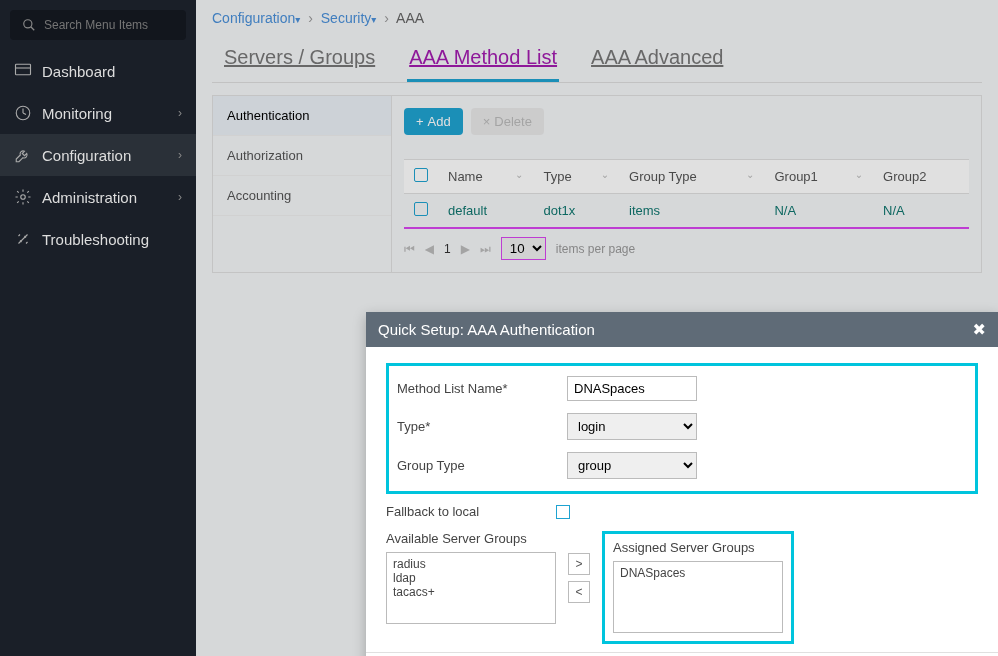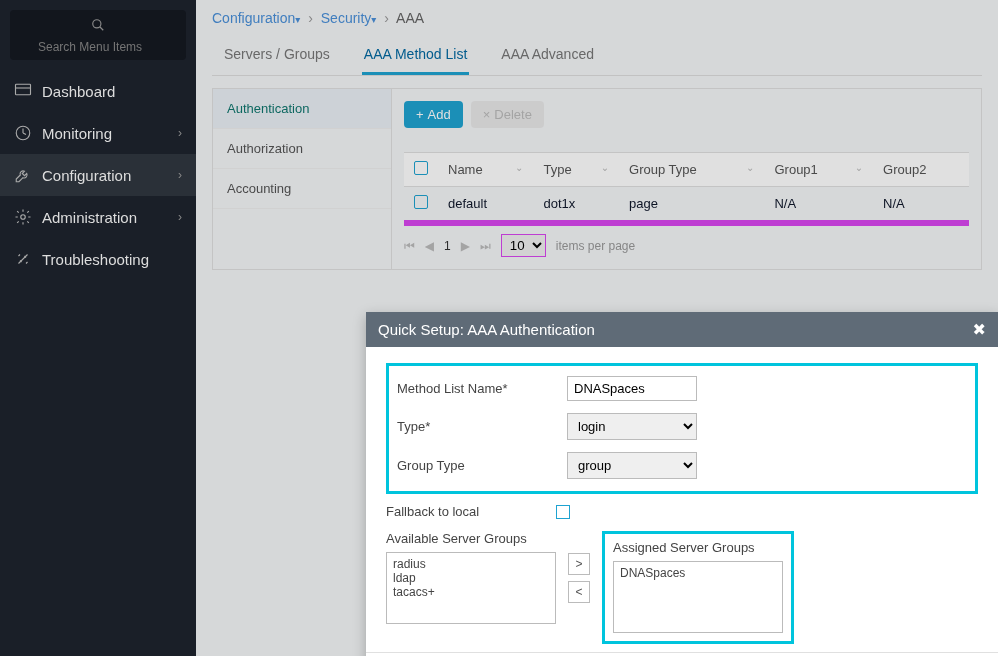--- a/index.html
+++ b/index.html
@@ -1,44 +1,44 @@
 <!DOCTYPE html>
 <html><head>
 <meta charset="utf-8">
 <style>
 * { box-sizing: border-box; margin: 0; padding: 0; }
 body { font-family: Arial, sans-serif; font-size: 13px; background: #f4f6f8; width: 998px; height: 656px; overflow: hidden; position: relative; color: #333; }
 .sidebar { position: absolute; left: 0; top: 0; width: 196px; height: 656px; background: #1a1f28; color: #ccc; }
-.search-box { margin: 10px; background: #12161d; border-radius: 4px; padding: 6px 10px; display: flex; align-items: center; gap: 6px; flex-direction: column; }
+.search-box { margin: 10px; background: #12161d; border-radius: 4px; padding: 6px 10px; display: flex; align-items: center; gap: 6px; }
 .search-box input { background: transparent; border: none; color: #999; outline: none; width: 120px; font-size: 12px; }
 .nav-item { display: flex; align-items: center; padding: 12px 14px; gap: 10px; cursor: pointer; color: #ddd; font-size: 15px; }
 .nav-item.active { background: #2a3038; }
 .nav-item .chev { margin-left: auto; color: #888; font-size: 12px; }
 .nav-icon { width: 18px; height: 18px; display: inline-flex; align-items: center; justify-content: center; }
 .main { position: absolute; left: 196px; top: 0; right: 0; height: 656px; background: #f4f6f8; }
 .breadcrumb { padding: 10px 16px; font-size: 14px; color: #4a90d9; }
 .breadcrumb .sep { color: #999; margin: 0 4px; }
 .breadcrumb .current { color: #666; }
 .btn { display: inline-flex; align-items: center; gap: 4px; padding: 6px 12px; border-radius: 4px; border: none; cursor: pointer; font-size: 13px; }
 .btn-primary { background: #1fa3d1; color: #fff; }
 .wizard-btn { margin: 4px 16px 12px; }
 .tabs { border-bottom: 1px solid #ddd; margin: 0 16px; display: flex; gap: 30px; padding-left: 10px; }
-.tab { padding: 10px 2px; color: #777; cursor: pointer; font-size: 14px; }
-.tab.active { color: #0369a1; border-bottom: 3px solid #1fa3d1; font-weight: 500; }
+.tab { padding: 10px 2px; color: #777; cursor: pointer; font-size: 20px; text-decoration: underline; }
+.tab.active { color: #a21caf; border-bottom: 3px solid #1fa3d1; font-weight: 500; }
 .sub-layout { display: flex; margin: 12px 16px 0; gap: 0; }
 .sub-nav { width: 180px; border: 1px solid #e0e0e0; }
 .sub-nav-item { padding: 12px 14px; border-bottom: 1px solid #eee; cursor: pointer; font-size: 13px; color: #555; }
-.sub-nav-item.active { background: #eaf0f5; color: #0f766e; }
+.sub-nav-item.active { background: #eaf0f5; color: #000000; }
 .content-pane { flex: 1; border: 1px solid #e0e0e0; border-left: none; padding: 12px; }
 .toolbar { display: flex; gap: 8px; margin-bottom: 10px; }
 .btn-disabled { background: #e9e9e9; color: #bbb; }
 table.data { width: 100%; border-collapse: collapse; font-size: 13px; margin-top: 24px; }
 table.data th { text-align: left; padding: 8px 10px; border-top: 1px solid #e0e0e0; border-bottom: 1px solid #e0e0e0; background: #fff; color: #555; font-weight: normal; position: relative; }
 table.data th .sort-ind { float: right; color: #bbb; font-size: 10px; }
-table.data td { padding: 8px 10px; border-bottom: 6px solid #d946ef; color: #0f172a; }
+table.data td { padding: 8px 10px; border-bottom: 2px solid #d946ef; color: #0f766e; }
 .chk { width: 14px; height: 14px; border: 1px solid #1fa3d1; border-radius: 2px; display: inline-block; }
 .pager { display: flex; align-items: center; gap: 10px; margin-top: 8px; color: #999; font-size: 12px; }
 .pager .pbtn { color: #bbb; cursor: pointer; }
 .pager .pnum { color: #333; }
 .pager select { border: 1px solid #d946ef; padding: 2px 4px; }
 .overlay { position: absolute; left: 196px; top: 0; right: 0; height: 656px; background: rgba(0,0,0,0.12); }
 .modal { position: absolute; left: 366px; top: 312px; width: 632px; background: #fff; box-shadow: 0 4px 12px rgba(0,0,0,0.25);}
 .modal-head { background: #5f6b77; color: #fff; padding: 8px 12px; font-size: 15px; display: flex; align-items: center; }
 .modal-head .close { margin-left: auto; cursor: pointer; font-size: 16px; }
 .modal-body { padding: 16px 20px 8px; }
@@ -154,21 +154,21 @@
           <th><span>Group Type</span><span class="sort-ind">⌄</span></th>
           <th><span>Group1</span><span class="sort-ind">⌄</span></th>
           <th><span>Group2</span></th>
         </tr>
           </thead>
         <tbody>
             <tr>
           <td><span class="chk"></span></td>
           <td>default</td>
           <td>dot1x</td>
-          <td>page</td>
+          <td>items</td>
           <td>N/A</td>
           <td>N/A</td>
         </tr>
           </tbody>
       </table>
       <div class="pager">
         <span class="pbtn">⏮</span>
         <span class="pbtn">◀</span>
         <span class="pnum">1</span>
         <span class="pbtn">▶</span>

